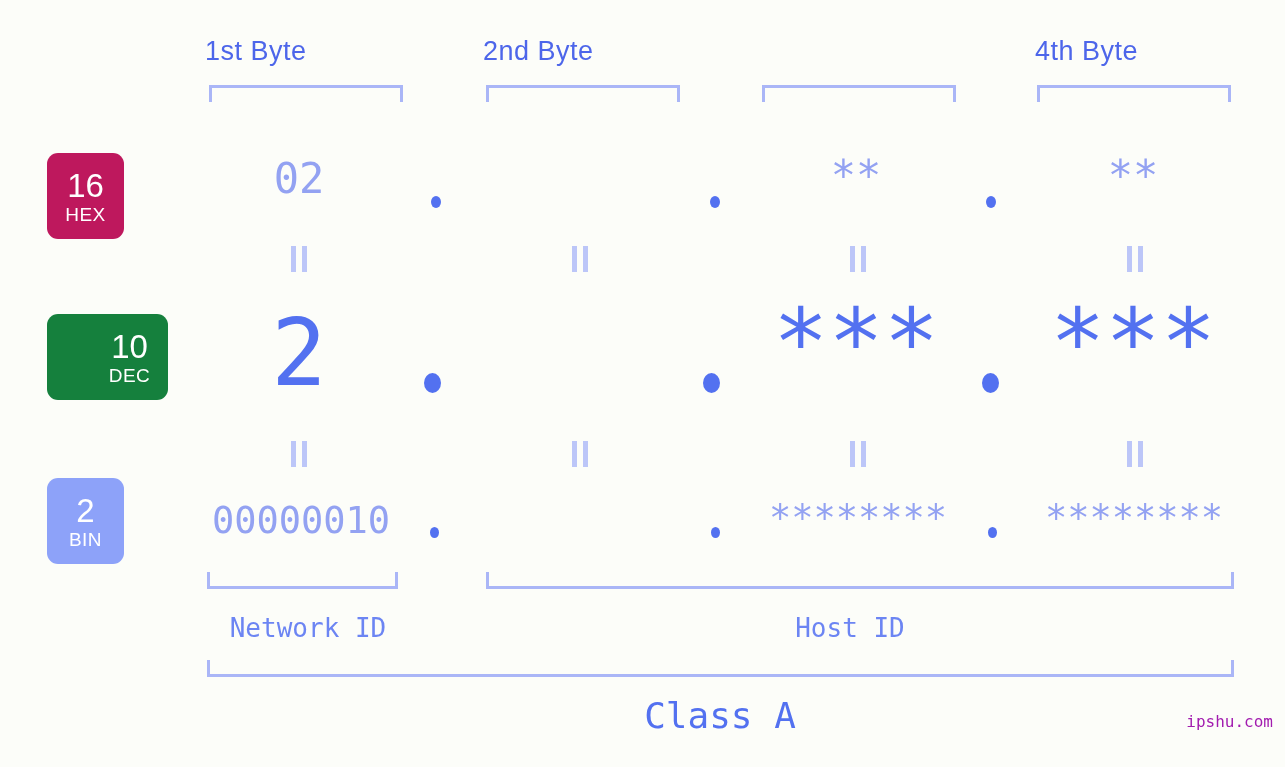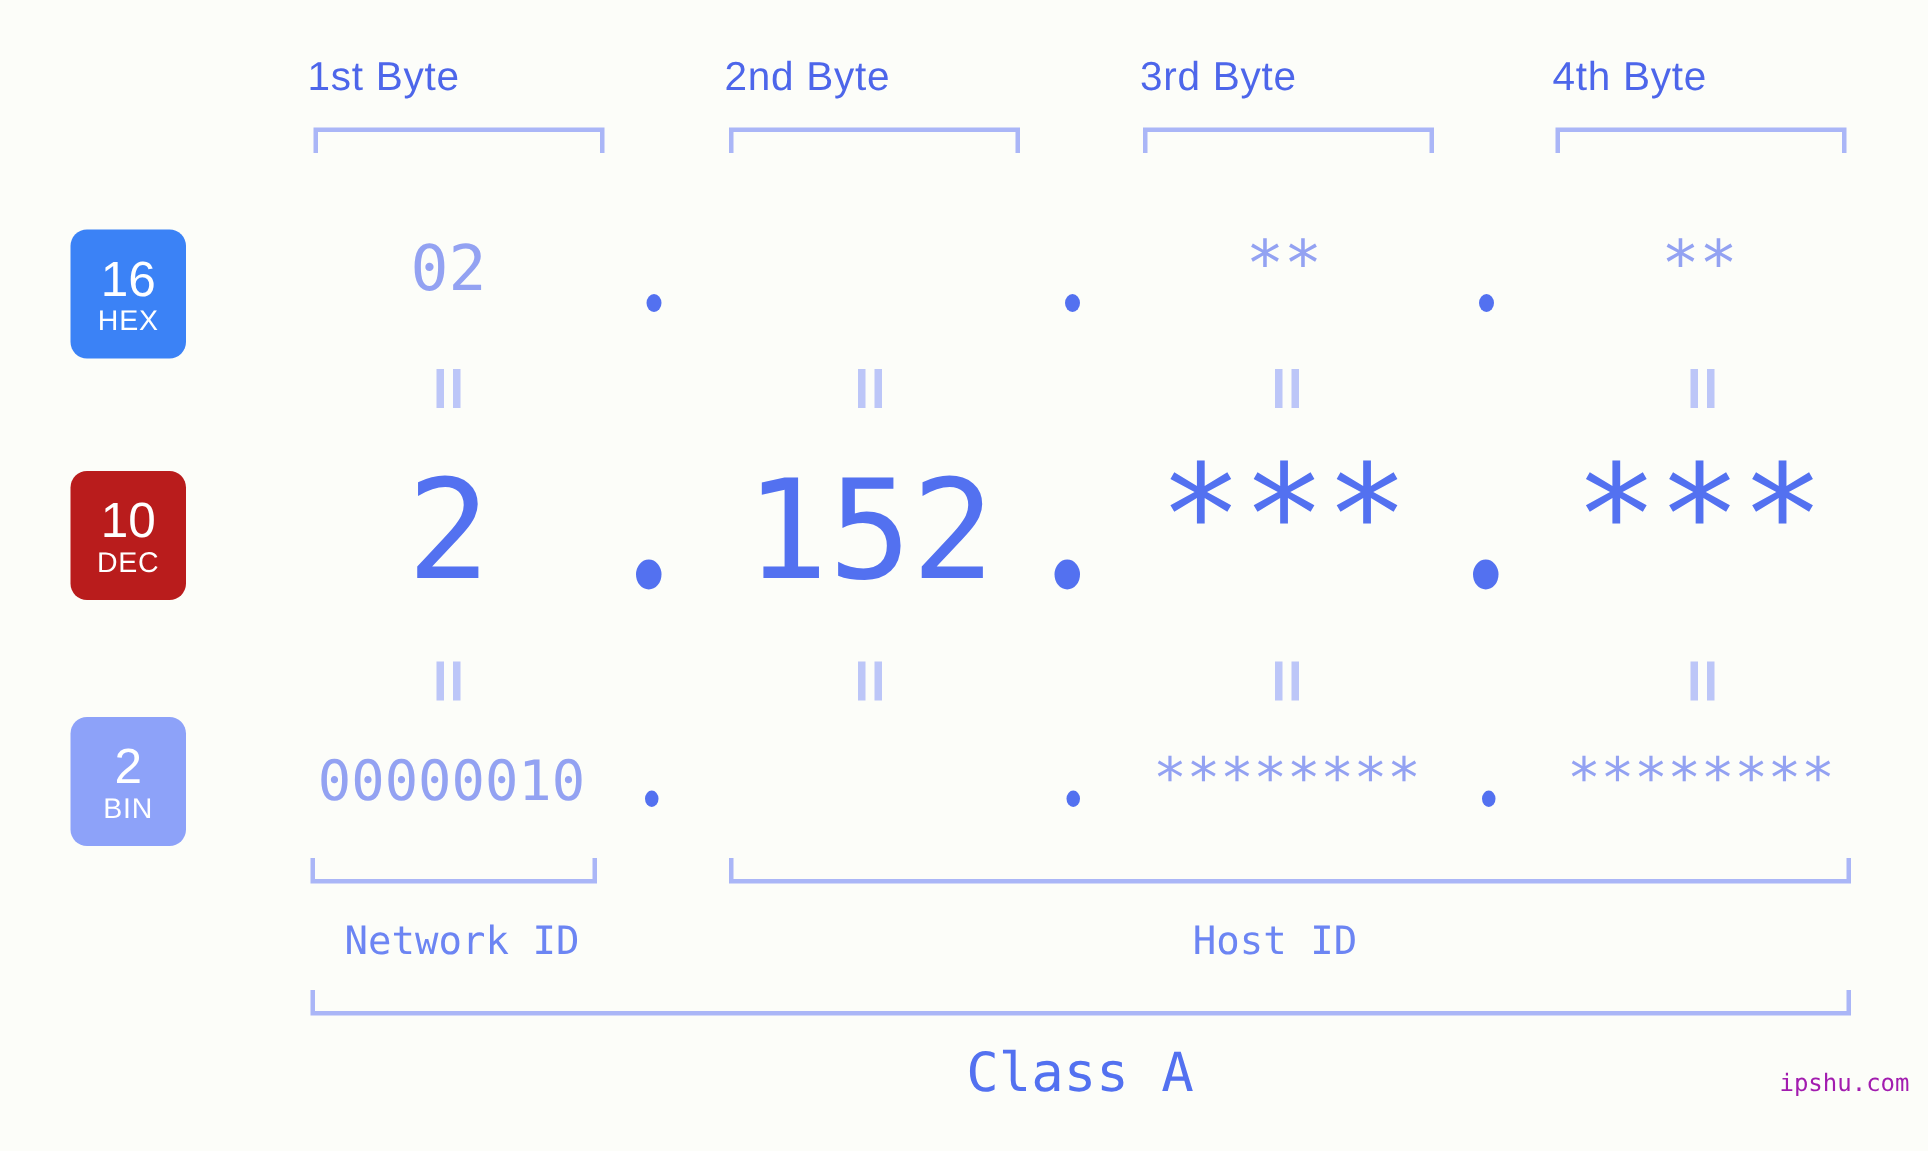--- a/index.html
+++ b/index.html
@@ -161,33 +161,32 @@
     white-space: nowrap;
   }
 </style>
 </head>
 <body>
 
 <div class="stage">
 
   <div class="byte-label" style="left:205px; top:36px; width:200px;">1st Byte</div>
   <div class="byte-label" style="left:483px; top:36px; width:200px;">2nd Byte</div>
-  <div class="byte-label" style="left:760px; top:36px; width:200px;">3rd Byte</div>
   <div class="byte-label" style="left:1035px; top:36px; width:200px;">4th Byte</div>
 
   <div class="bracket-top" style="left:209px; top:88px; width:194px;"></div>
   <div class="bracket-top" style="left:486px; top:88px; width:194px;"></div>
   <div class="bracket-top" style="left:762px; top:88px; width:194px;"></div>
   <div class="bracket-top" style="left:1037px; top:88px; width:194px;"></div>
 
-  <div class="badge" style="top:153px; height:86px; background:#3b82f6;">
+  <div class="badge" style="top:153px; height:86px; background:#be185d;">
     <span class="num">16</span>
     <span class="abbr">HEX</span>
   </div>
-  <div class="badge" style="top:314px; height:86px; background:#b91c1c;">
+  <div class="badge" style="top:314px; height:86px; background:#15803d;padding-left:44px;">
     <span class="num">10</span>
     <span class="abbr">DEC</span>
   </div>
   <div class="badge" style="top:478px; height:86px; background:#8da2f9;">
     <span class="num">2</span>
     <span class="abbr">BIN</span>
   </div>
 
   <div class="val hex-val" style="left:196px; top:158px; width:206px;">02</div>
   <div class="dot" style="left:431px; top:196px; width:10px; height:12px;"></div>
@@ -208,21 +207,20 @@
       <i></i>
       <i></i>
     </div>
   <div class="eqbar" style="left:1124px; top:246px;">
       <i></i>
       <i></i>
     </div>
 
   <div class="val dec-val" style="left:196px; top:308px; width:206px;">2</div>
   <div class="dot" style="left:424px; top:373px; width:17px; height:20px;"></div>
-  <div class="val dec-val" style="left:477px; top:308px; width:206px;">152</div>
   <div class="dot" style="left:703px; top:373px; width:17px; height:20px;"></div>
   <div class="val dec-val" style="left:753px; top:298px; width:206px;">***</div>
   <div class="dot" style="left:982px; top:373px; width:17px; height:20px;"></div>
   <div class="val dec-val" style="left:1030px; top:298px; width:206px;">***</div>
 
   <div class="eqbar" style="left:288px; top:441px;">
       <i></i>
       <i></i>
     </div>
   <div class="eqbar" style="left:569px; top:441px;">

